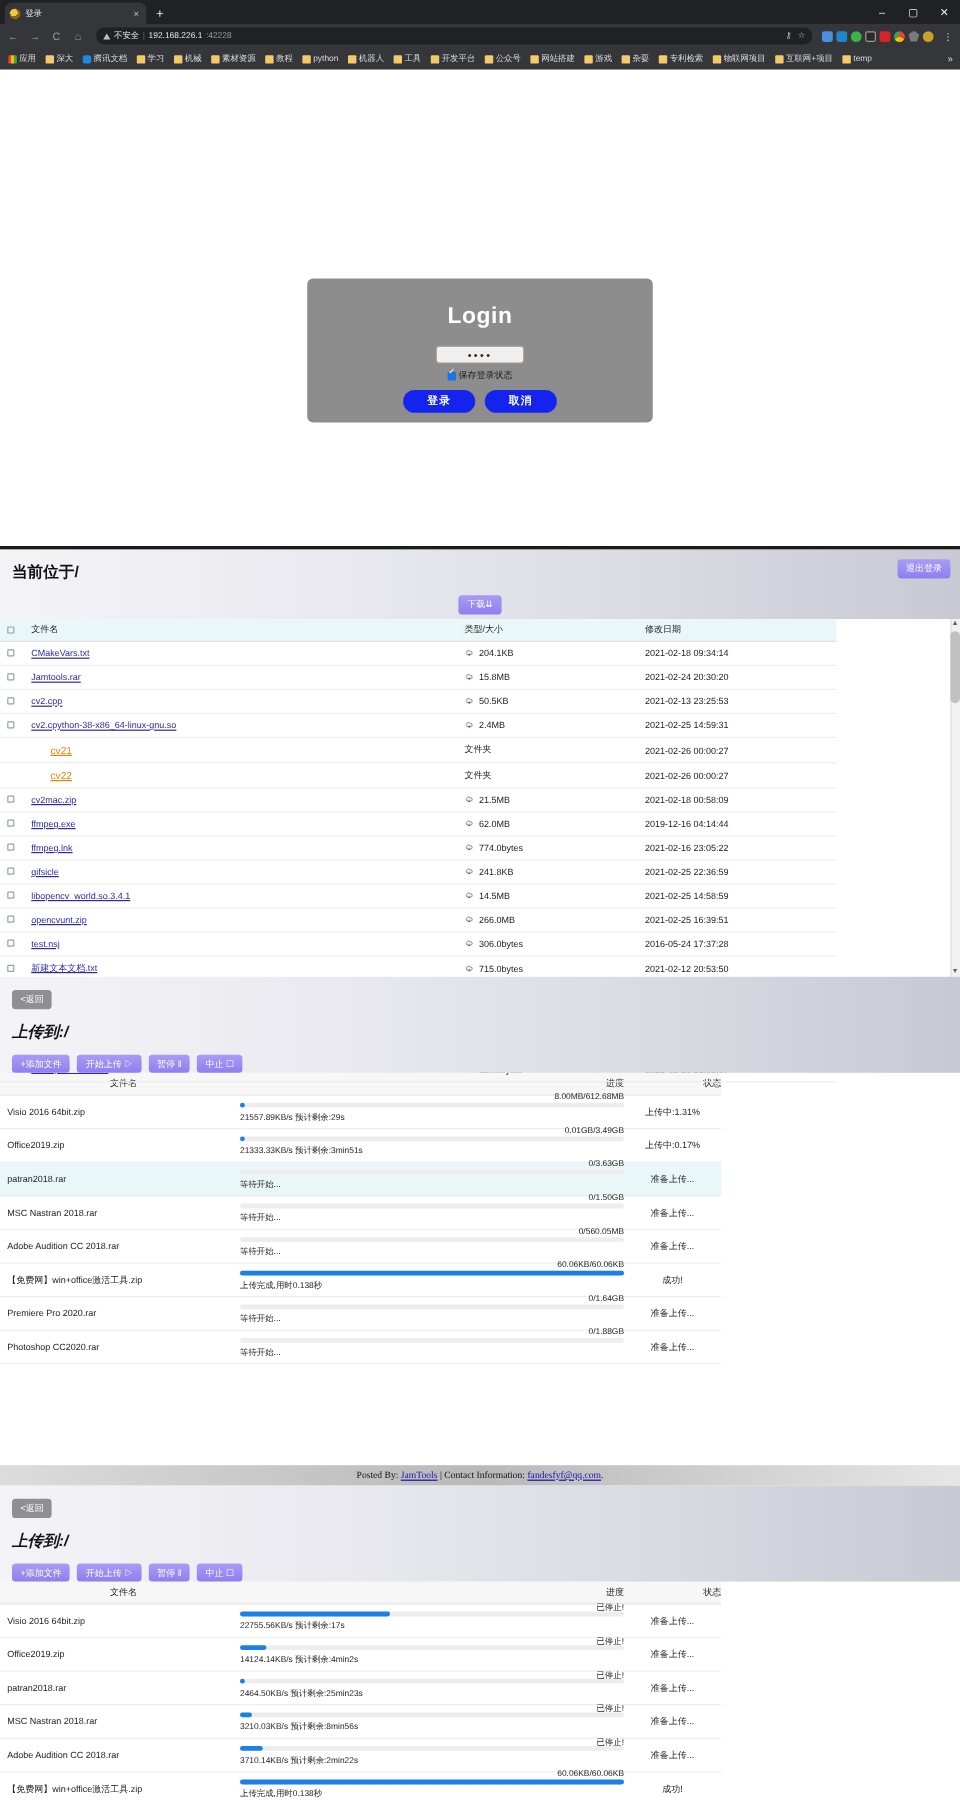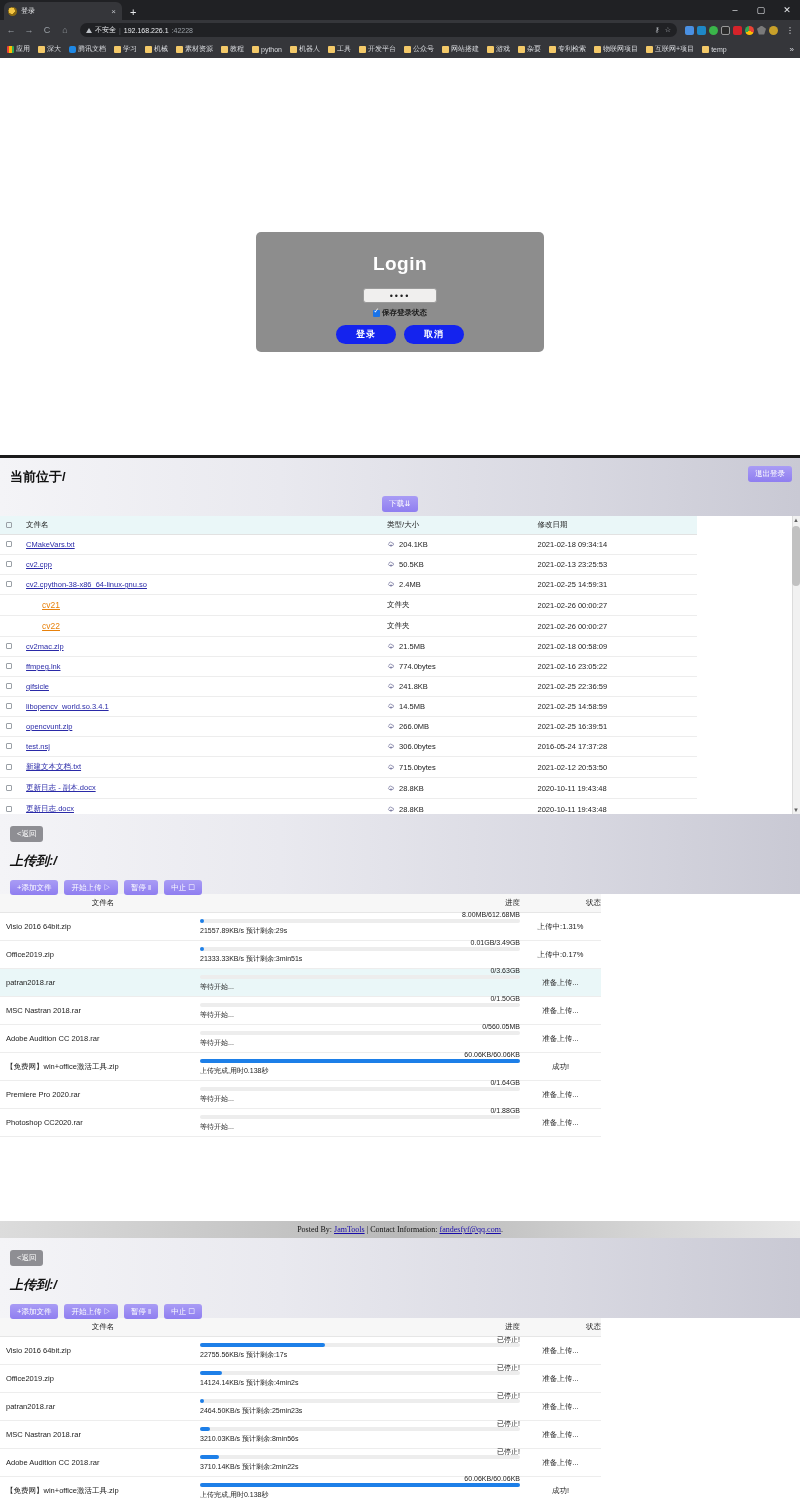--- a/index.html
+++ b/index.html
@@ -57,21 +57,21 @@
   .login-title { font-size:19px; font-weight:bold; color:#fff; margin-top:21px; letter-spacing:.5px; }
   .pw-field {
     margin-top:13px; width:74px; height:15px; background:#f0efee;
     border:1px solid #9b9b9b; border-radius:3px;
     display:flex; align-items:center; justify-content:center;
     font-size:9px; letter-spacing:2px; color:#222;
   }
   .remember { margin-top:5px; display:flex; align-items:center; gap:2px; }
   .cb { width:7px; height:7px; background:#1a73e8; border-radius:1px; position:relative; flex:0 0 auto; }
   .cb::after { content:"✓"; position:absolute; left:0.5px; top:-2.5px; font-size:7px; color:#fff; line-height:1; }
-  .remember-label { font-size:7.5px; color:#1b1b1b;font-weight:bold; }
+  .remember-label { font-size:7.5px; color:#1b1b1b; }
   .login-btns { margin-top:7px; display:flex; gap:8px; }
   .pill { background:#1423ee; color:#fff; border-radius:12px; font-size:9px; font-weight:bold;
           padding:3px 20px; border:none; letter-spacing:1px; }
   .posted {
     position:absolute; left:0; right:0; top:404px; text-align:center;
     font-size:8px; color:#111; line-height:11px;
   }
   .posted a { color:#1a0dab; }
 
   
@@ -322,20 +322,29 @@
           <td class="col-cb"><span class="ckbox"></span></td>
           <td class="col-name"><a href="#" class="fname">CMakeVars.txt</a></td>
           <td class="col-size sizecell"><svg class="dl-ico" viewBox="0 0 16 16">
               <path d="M4 7a3 3 0 0 1 5.8-1A2.5 2.5 0 0 1 13 8.5 2.5 2.5 0 0 1 10.5 11h-6A2.5 2.5 0 0 1 4 7z" fill="none" stroke="#5a5a8a" stroke-width="1.2"></path>
               <path d="M8 8.5v4M6.3 11L8 12.8 9.7 11" fill="none" stroke="#5a5a8a" stroke-width="1.2"></path>
             </svg><span>204.1KB</span></td>
           <td class="col-date">2021-02-18 09:34:14</td>
         </tr>
         <tr>
           <td class="col-cb"><span class="ckbox"></span></td>
+          <td class="col-name"><a href="#" class="fname">Jamtools.rar</a></td>
+          <td class="col-size sizecell"><svg class="dl-ico" viewBox="0 0 16 16">
+              <path d="M4 7a3 3 0 0 1 5.8-1A2.5 2.5 0 0 1 13 8.5 2.5 2.5 0 0 1 10.5 11h-6A2.5 2.5 0 0 1 4 7z" fill="none" stroke="#5a5a8a" stroke-width="1.2"></path>
+              <path d="M8 8.5v4M6.3 11L8 12.8 9.7 11" fill="none" stroke="#5a5a8a" stroke-width="1.2"></path>
+            </svg><span>15.8MB</span></td>
+          <td class="col-date">2021-02-24 20:30:20</td>
+        </tr>
+        <tr>
+          <td class="col-cb"><span class="ckbox"></span></td>
           <td class="col-name"><a href="#" class="fname">cv2.cpp</a></td>
           <td class="col-size sizecell"><svg class="dl-ico" viewBox="0 0 16 16">
               <path d="M4 7a3 3 0 0 1 5.8-1A2.5 2.5 0 0 1 13 8.5 2.5 2.5 0 0 1 10.5 11h-6A2.5 2.5 0 0 1 4 7z" fill="none" stroke="#5a5a8a" stroke-width="1.2"></path>
               <path d="M8 8.5v4M6.3 11L8 12.8 9.7 11" fill="none" stroke="#5a5a8a" stroke-width="1.2"></path>
             </svg><span>50.5KB</span></td>
           <td class="col-date">2021-02-13 23:25:53</td>
         </tr>
         <tr>
           <td class="col-cb"><span class="ckbox"></span></td>
           <td class="col-name"><a href="#" class="fname">cv2.cpython-38-x86_64-linux-gnu.so</a></td>
@@ -358,20 +367,29 @@
           <td class="col-date">2021-02-26 00:00:27</td>
         </tr>
         <tr>
           <td class="col-cb"><span class="ckbox"></span></td>
           <td class="col-name"><a href="#" class="fname">cv2mac.zip</a></td>
           <td class="col-size sizecell"><svg class="dl-ico" viewBox="0 0 16 16">
               <path d="M4 7a3 3 0 0 1 5.8-1A2.5 2.5 0 0 1 13 8.5 2.5 2.5 0 0 1 10.5 11h-6A2.5 2.5 0 0 1 4 7z" fill="none" stroke="#5a5a8a" stroke-width="1.2"></path>
               <path d="M8 8.5v4M6.3 11L8 12.8 9.7 11" fill="none" stroke="#5a5a8a" stroke-width="1.2"></path>
             </svg><span>21.5MB</span></td>
           <td class="col-date">2021-02-18 00:58:09</td>
+        </tr>
+        <tr>
+          <td class="col-cb"><span class="ckbox"></span></td>
+          <td class="col-name"><a href="#" class="fname">ffmpeg.exe</a></td>
+          <td class="col-size sizecell"><svg class="dl-ico" viewBox="0 0 16 16">
+              <path d="M4 7a3 3 0 0 1 5.8-1A2.5 2.5 0 0 1 13 8.5 2.5 2.5 0 0 1 10.5 11h-6A2.5 2.5 0 0 1 4 7z" fill="none" stroke="#5a5a8a" stroke-width="1.2"></path>
+              <path d="M8 8.5v4M6.3 11L8 12.8 9.7 11" fill="none" stroke="#5a5a8a" stroke-width="1.2"></path>
+            </svg><span>62.0MB</span></td>
+          <td class="col-date">2019-12-16 04:14:44</td>
         </tr>
         <tr>
           <td class="col-cb"><span class="ckbox"></span></td>
           <td class="col-name"><a href="#" class="fname">ffmpeg.lnk</a></td>
           <td class="col-size sizecell"><svg class="dl-ico" viewBox="0 0 16 16">
               <path d="M4 7a3 3 0 0 1 5.8-1A2.5 2.5 0 0 1 13 8.5 2.5 2.5 0 0 1 10.5 11h-6A2.5 2.5 0 0 1 4 7z" fill="none" stroke="#5a5a8a" stroke-width="1.2"></path>
               <path d="M8 8.5v4M6.3 11L8 12.8 9.7 11" fill="none" stroke="#5a5a8a" stroke-width="1.2"></path>
             </svg><span>774.0bytes</span></td>
           <td class="col-date">2021-02-16 23:05:22</td>
         </tr>

